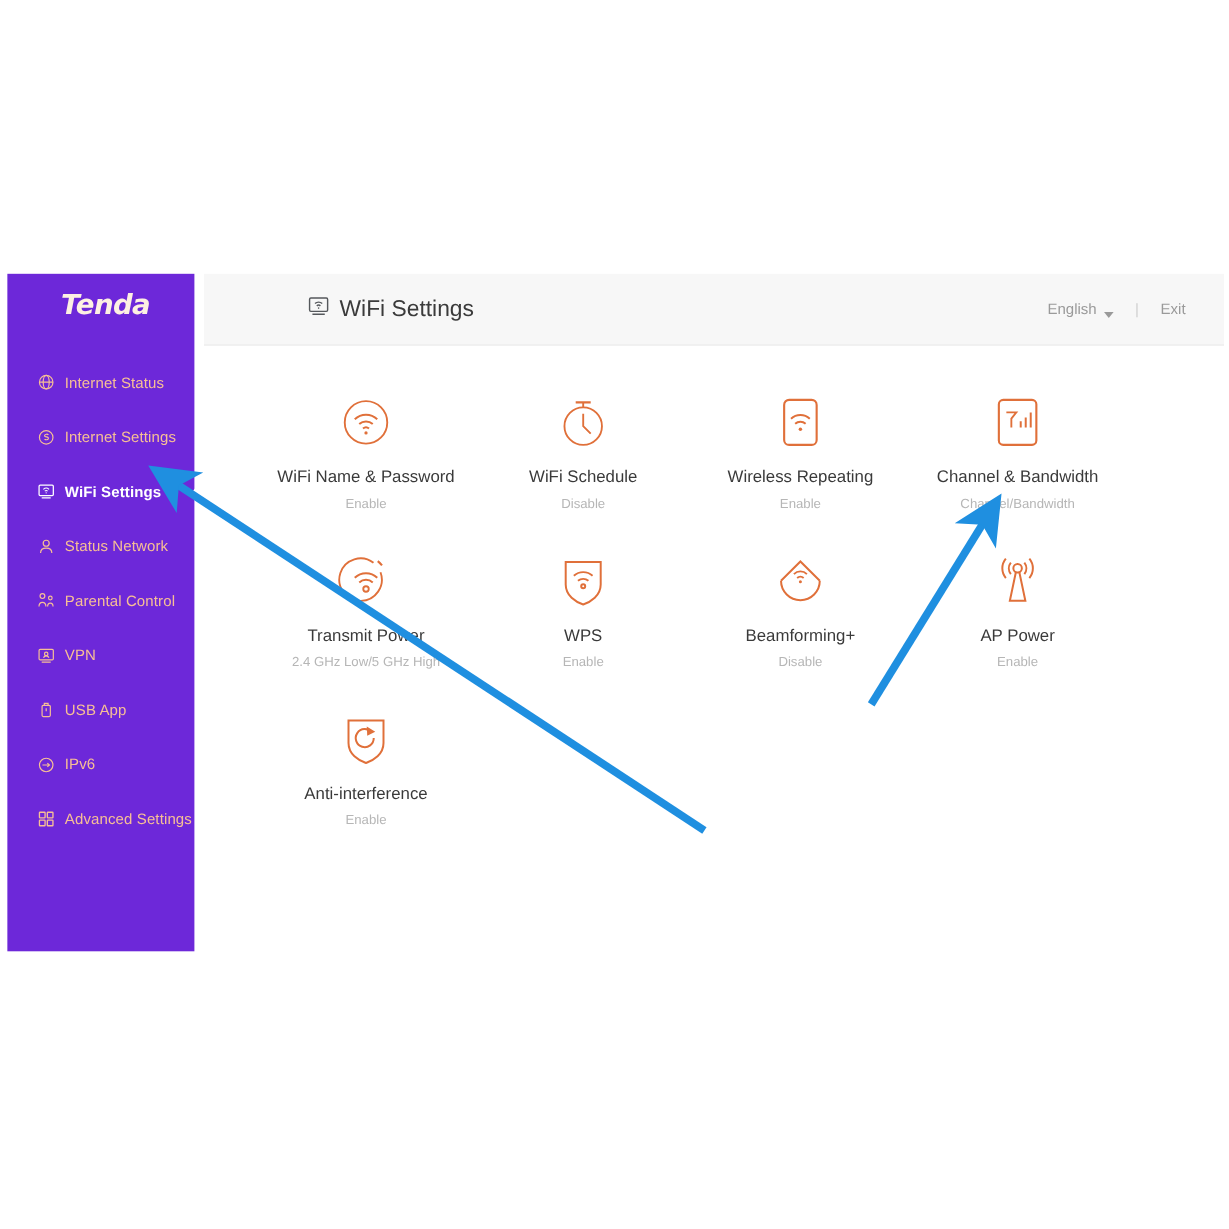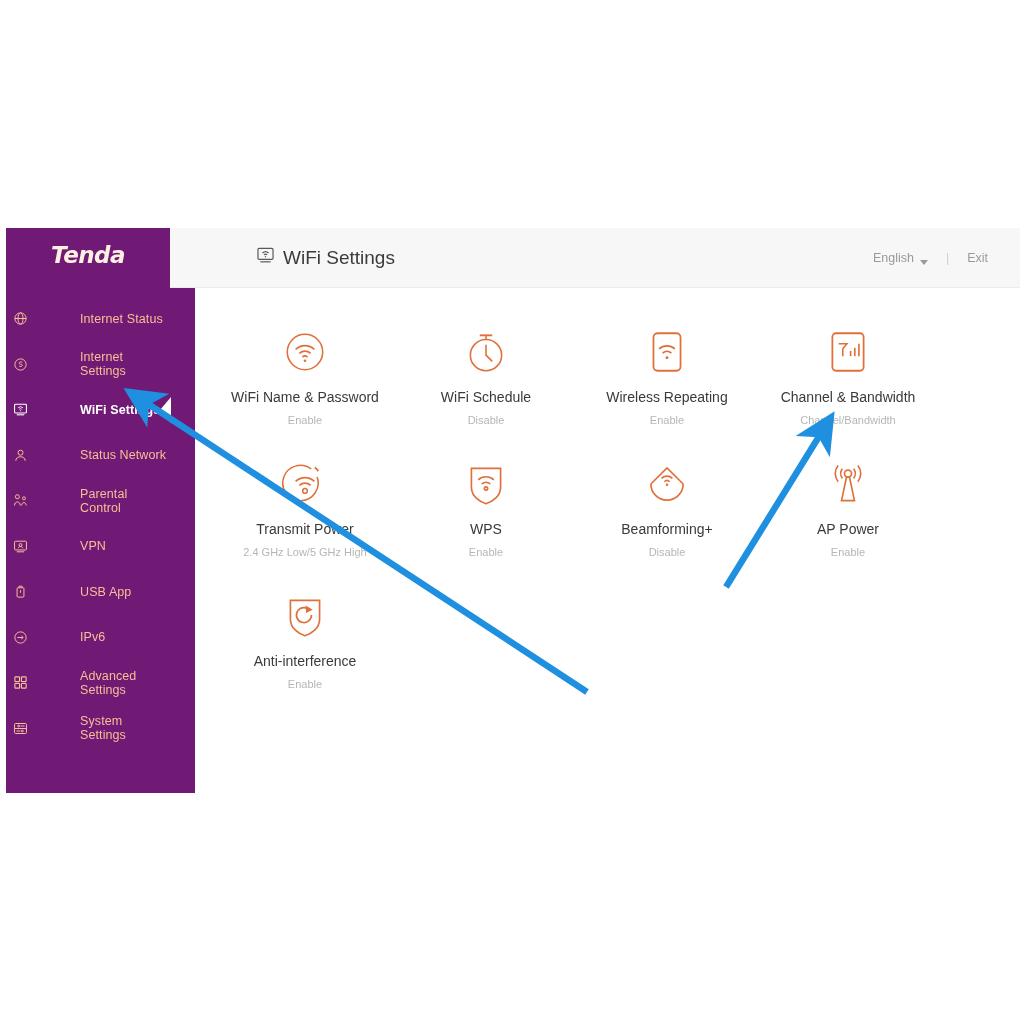--- a/index.html
+++ b/index.html
@@ -14,47 +14,46 @@
     position:absolute;
     left:6px; top:228px;
     width:1014px; height:565px;
     background:#ffffff;
     overflow:hidden;
   }
 
   
   #sidebar{
     position:absolute; left:0; top:0;
-    width:189px; height:565px;
-    background:#701a75;
+    width:156px; height:565px;
+    background:#6d28d9;
   }
   #logo{
     position:absolute; left:0; top:14px; width:164px;
     text-align:center;
     color:#fdf0e2;
     font-size:23px;
     font-weight:bold;
     font-style:italic;
     letter-spacing:-0.5px;
     font-family:"DejaVu Sans", sans-serif;
   }
   .nav{
     position:absolute; left:0; top:68px; width:164px;
   }
   .nav-item{
     position:relative;
     height:45.5px;
     display:flex;
     align-items:center;
-    padding-left:6px;
+    padding-left:24px;
     box-sizing:border-box;
     color:#f7bf95;
     font-size:12.5px;
     letter-spacing:.1px;
-    gap:44px;
   }
   .nav-item .ic{
     width:16px;height:16px;
     margin-right:8px;
     display:inline-flex;align-items:center;justify-content:center;
     flex:0 0 16px;
   }
   .nav-item svg{display:block;}
   .nav-item.active{
     color:#ffffff;
@@ -247,33 +246,20 @@
           <svg width="15" height="15" viewBox="0 0 24 24" fill="none" stroke="#f7bf95" stroke-width="1.8">
             <rect x="3" y="3" width="7.5" height="7.5" rx="0.8"></rect>
             <rect x="13.5" y="3" width="7.5" height="7.5" rx="0.8"></rect>
             <rect x="3" y="13.5" width="7.5" height="7.5" rx="0.8"></rect>
             <rect x="13.5" y="13.5" width="7.5" height="7.5" rx="0.8"></rect>
           </svg>
         </span>
         <span>Advanced Settings</span>
       </div>
 
-      <div class="nav-item">
-        <span class="ic">
-          <svg width="15" height="15" viewBox="0 0 24 24" fill="none" stroke="#f7bf95" stroke-width="1.6">
-            <rect x="2.5" y="4" width="19" height="16" rx="1.6"></rect>
-            <line x1="2.5" y1="12" x2="21.5" y2="12"></line>
-            <circle cx="9" cy="8" r="1.5"></circle>
-              <line x1="12" y1="8" x2="18.5" y2="8"></line>
-            <circle cx="15" cy="16" r="1.5"></circle>
-              <line x1="5.5" y1="16" x2="12" y2="16"></line>
-          </svg>
-        </span>
-        <span>System Settings</span>
-      </div>
 
     </div>
   </div>
 
   <div id="header">
 
     <div id="page-title-wrap">
       <span>
         <svg width="19" height="19" viewBox="0 0 24 24" fill="none" stroke="#55585c" stroke-width="1.5">
           <rect x="2.5" y="3" width="19" height="14" rx="1.4"></rect>

